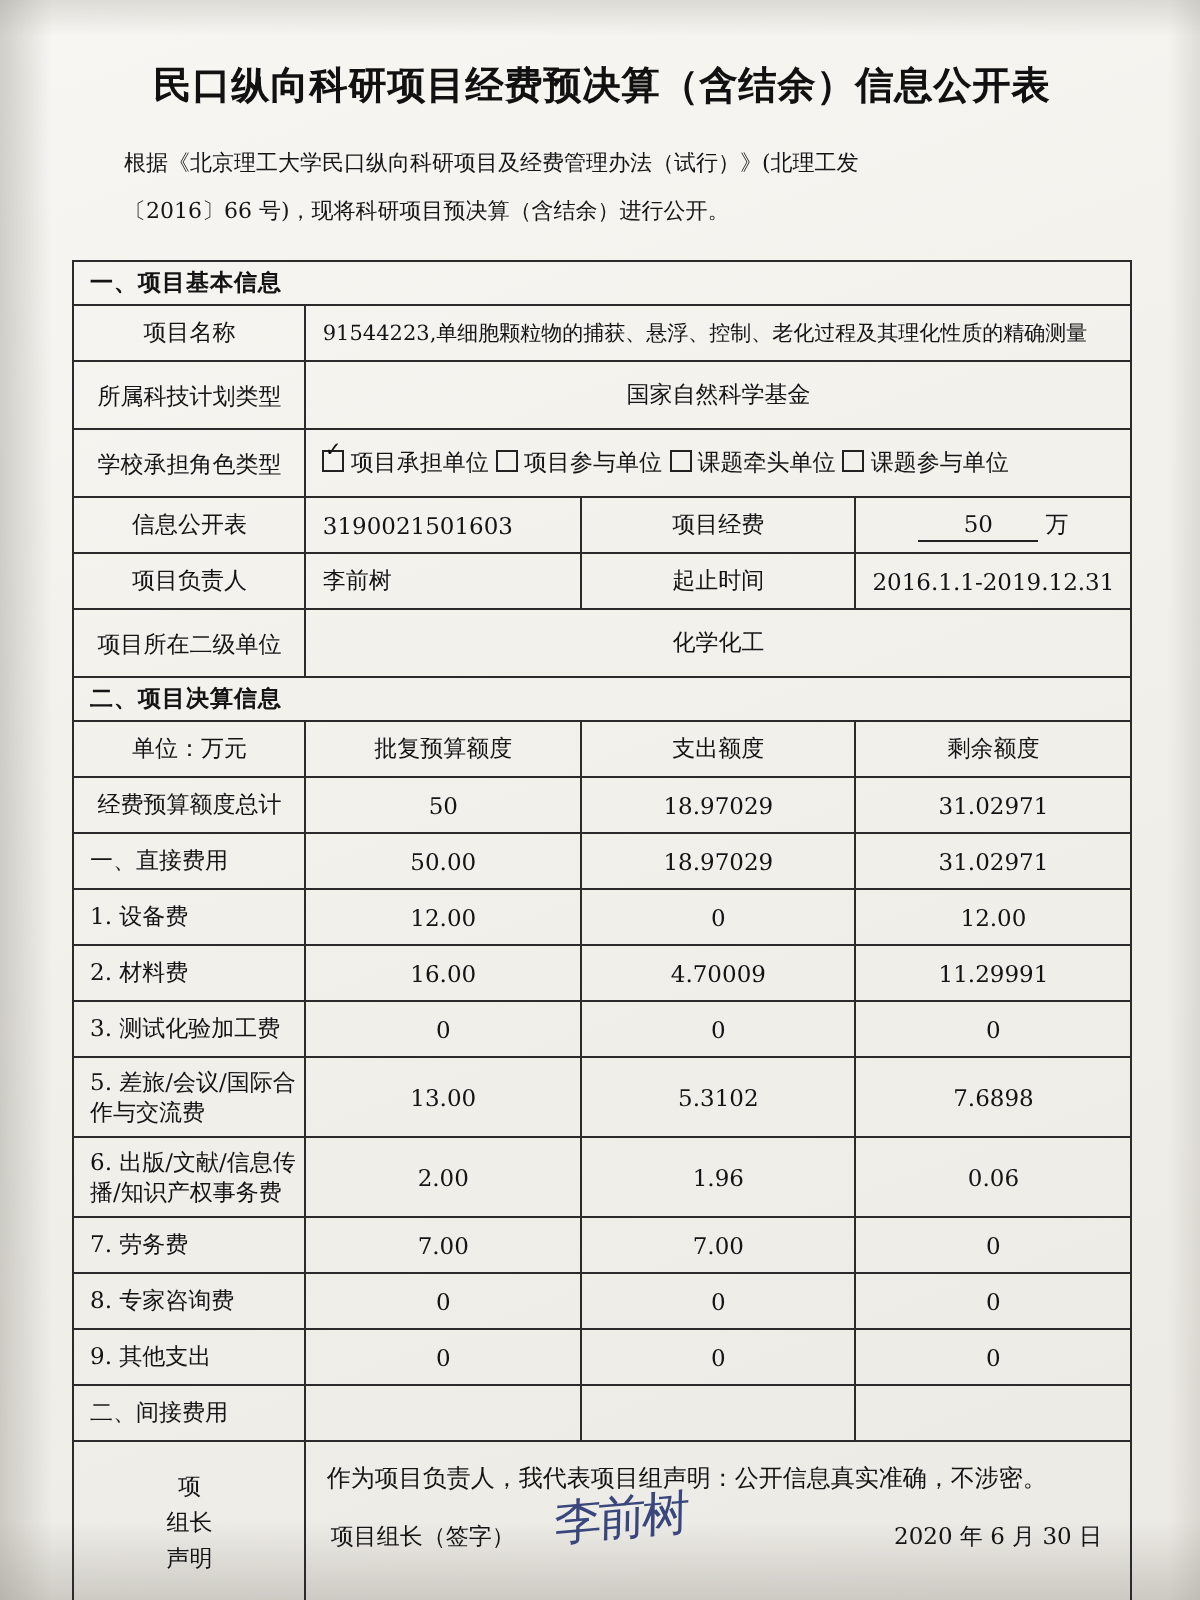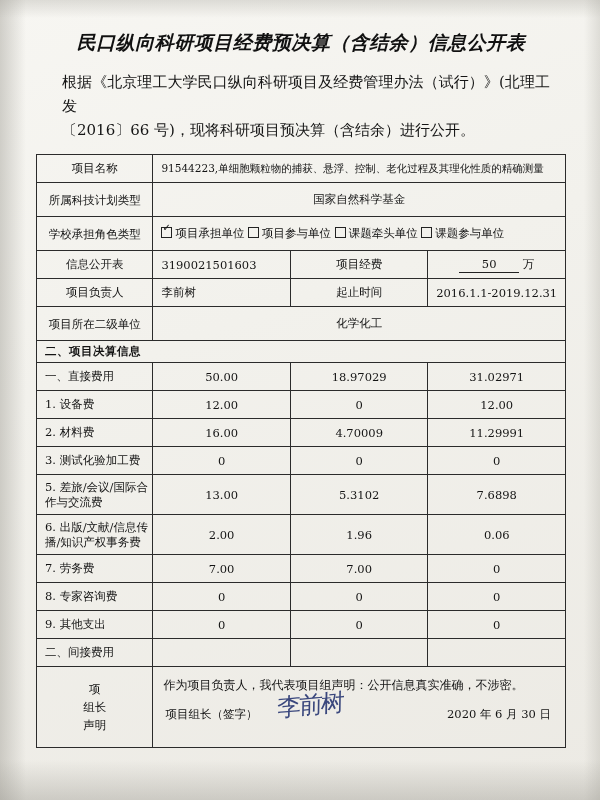--- a/index.html
+++ b/index.html
@@ -56,26 +56,25 @@
   }
 
   .title {
     text-align: center;
     font-family: "DejaVu Serif", "Liberation Serif", serif;
     font-weight: bold;
     font-size: 19px;
     letter-spacing: 0.5px;
     margin: 14px 0 14px 0;
     color: #111;
-    font-style: italic;
   }
 
   .intro {
     font-family: "DejaVu Serif", "Liberation Serif", serif;
-    font-size: 15px;
+    font-size: 11px;
     line-height: 24px;
     text-align: justify;
     padding: 0 16px 0 26px;
     color: #151515;
   }
   .intro p { margin: 0; }
   .intro .ln2 { padding-left: 0; }
 
   table.main {
     width: 100%;
@@ -197,20 +196,23 @@
 
     <table class="main">
       <colgroup>
         <col style="width:22%">
         <col style="width:26%">
         <col style="width:26%">
         <col style="width:26%">
       </colgroup>
 
       <tbody>
+          <tr>
+        <td class="sect" colspan="4">一、项目基本信息</td>
+      </tr>
 
       <tr class="h28">
         <td class="lbl">项目名称</td>
         <td class="val" colspan="3" style="font-size:10.5px;">91544223,单细胞颗粒物的捕获、悬浮、控制、老化过程及其理化性质的精确测量</td>
       </tr>
 
       <tr class="h34">
         <td class="lbl tightlbl">所属科技计划类型</td>
         <td class="ctr" colspan="3">国家自然科学基金</td>
       </tr>
@@ -244,21 +246,33 @@
 
       <tr class="h34">
         <td class="lbl tightlbl">项目所在二级单位</td>
         <td class="ctr" colspan="3">化学化工</td>
       </tr>
 
       <tr>
         <td class="sect" colspan="4">二、项目决算信息</td>
       </tr>
 
-
+      <tr class="h28">
+        <td class="ctr">单位：万元</td>
+        <td class="ctr">批复预算额度</td>
+        <td class="ctr">支出额度</td>
+        <td class="ctr">剩余额度</td>
+      </tr>
+
+      <tr class="h28">
+        <td class="ctr">经费预算额度总计</td>
+        <td class="ctr">50</td>
+        <td class="ctr">18.97029</td>
+        <td class="ctr">31.02971</td>
+      </tr>
       <tr class="h28">
         <td class="val">一、直接费用</td>
         <td class="ctr">50.00</td>
         <td class="ctr">18.97029</td>
         <td class="ctr">31.02971</td>
       </tr>
       <tr class="h28">
         <td class="val">1. 设备费</td>
         <td class="ctr">12.00</td>
         <td class="ctr">0</td>

